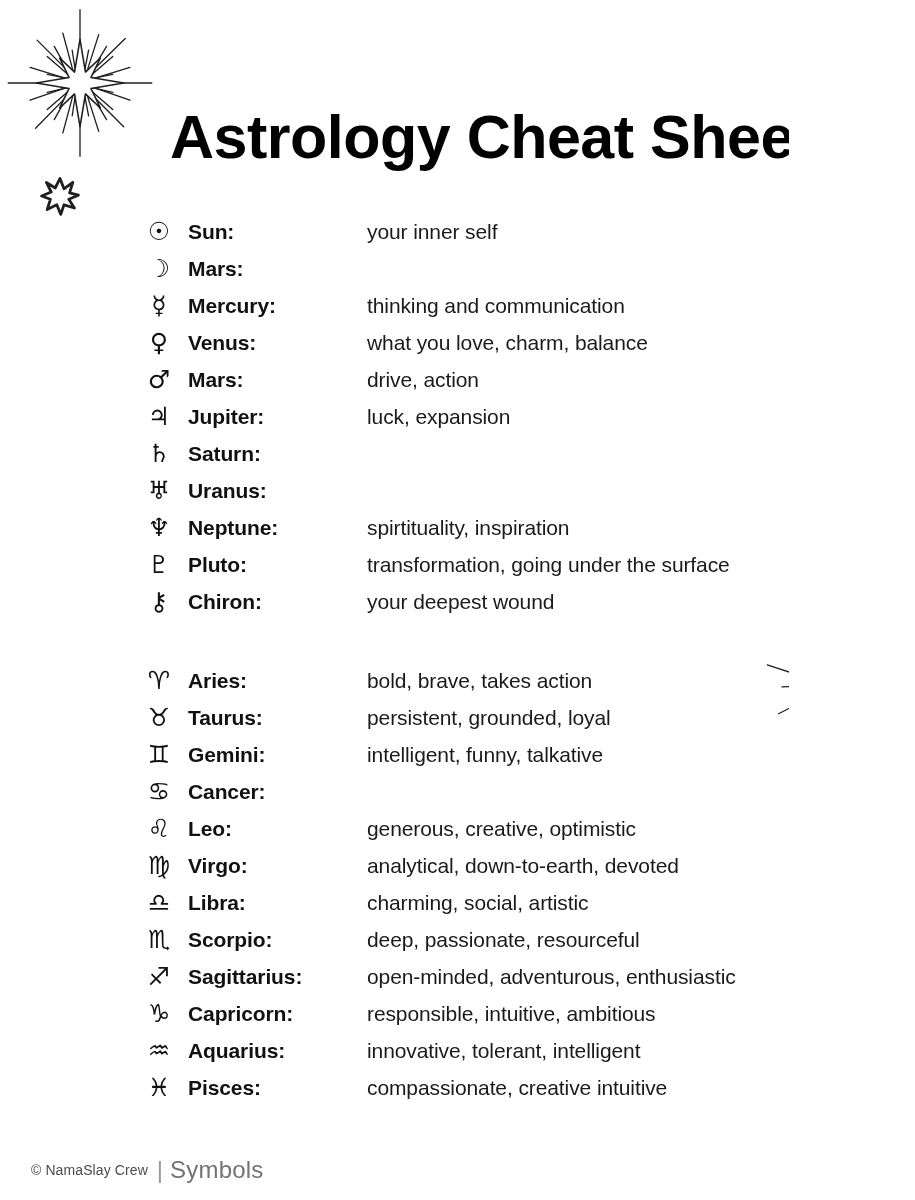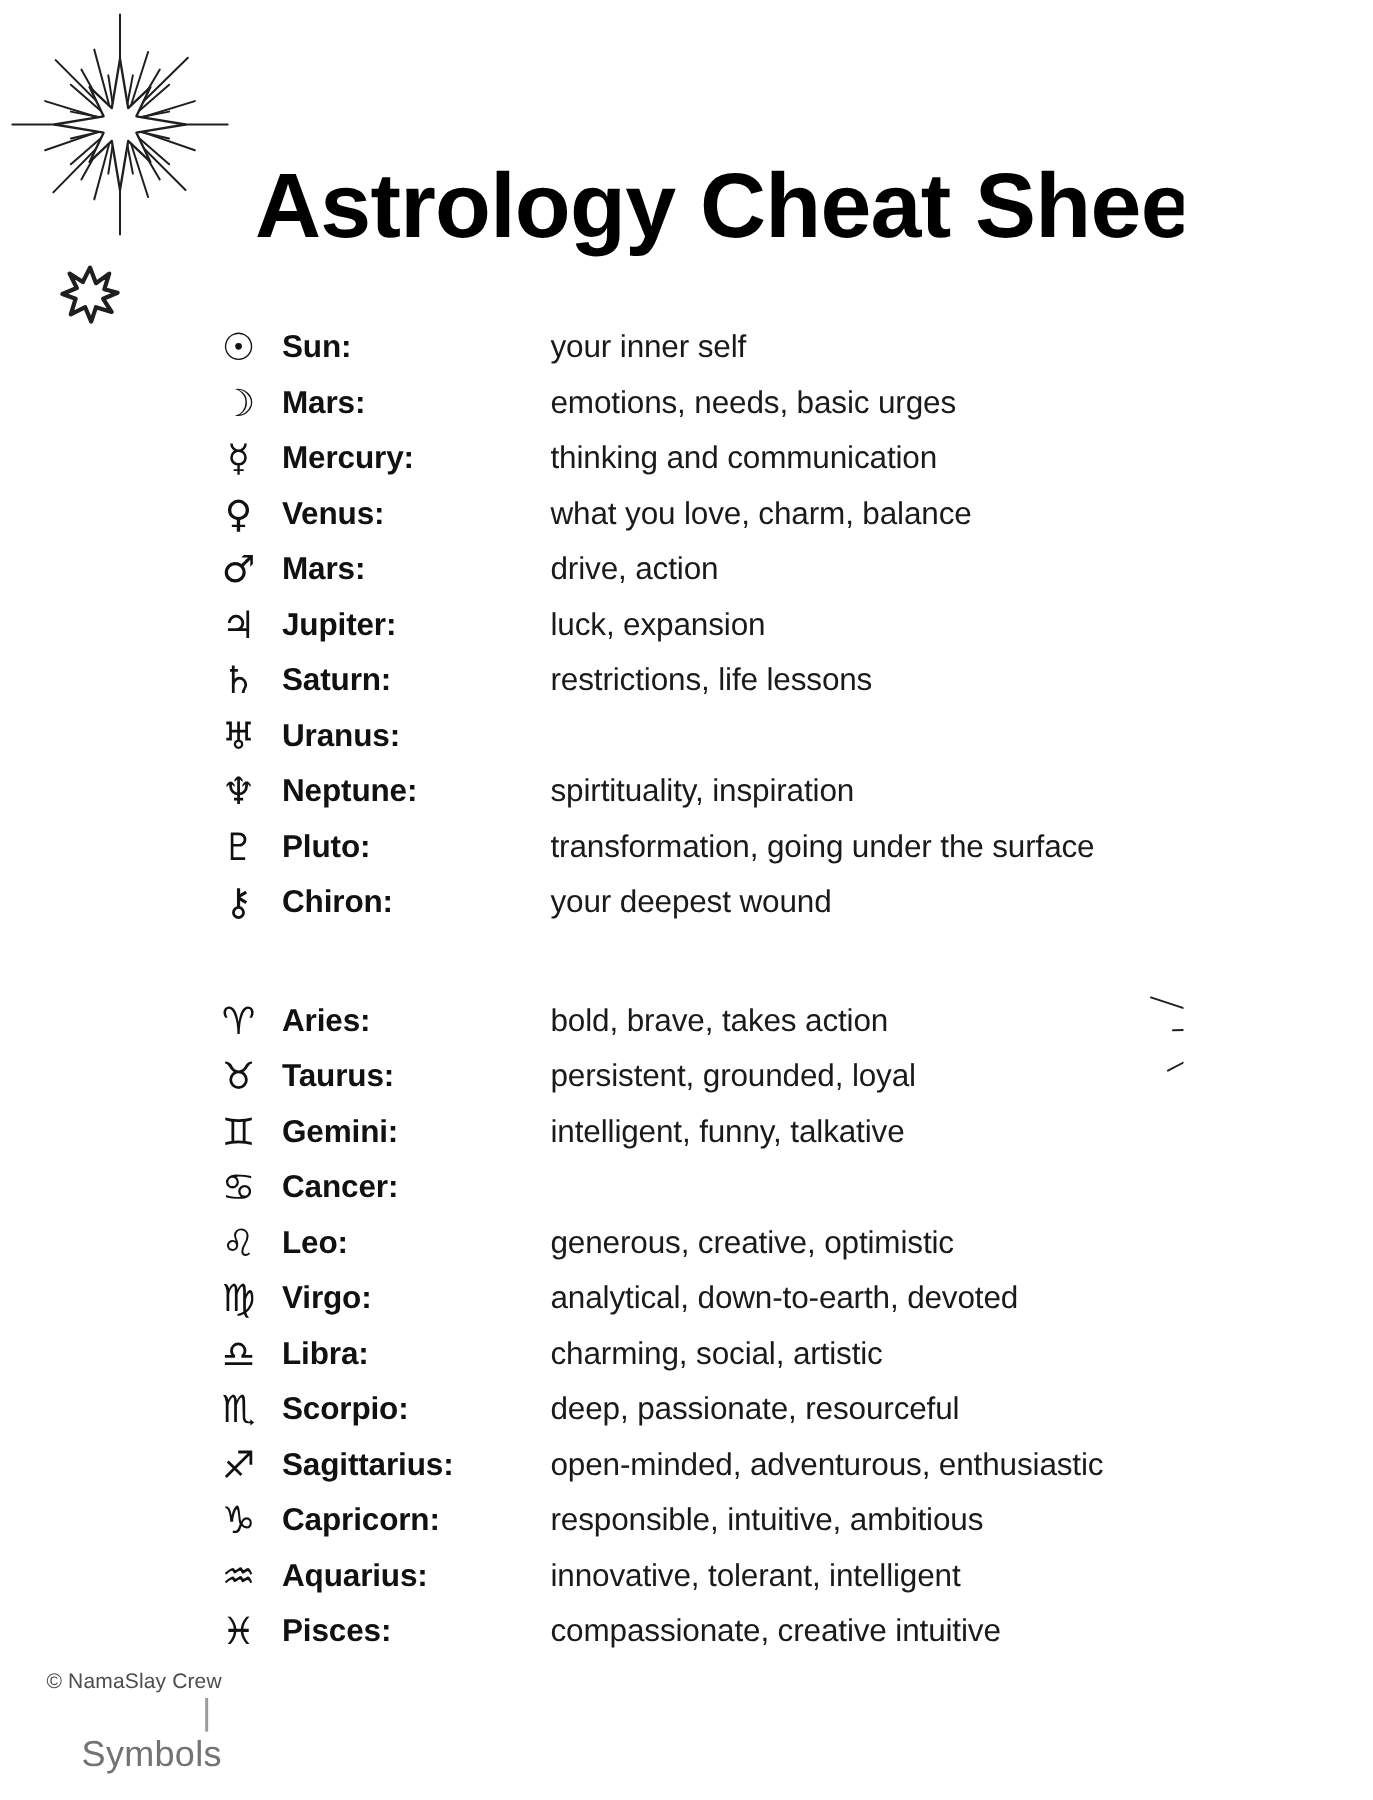--- a/index.html
+++ b/index.html
@@ -93,23 +93,22 @@
     white-space: nowrap;
     letter-spacing: -0.1px;
   }
 
   
   .footer {
     position: absolute;
     left: 31px;
     bottom: 16px;
     display: flex;
-    align-items: flex-end;
+    align-items: center;
     white-space: nowrap;
-    flex-direction: column;
   }
   .footer .credit {
     font-size: 14px;
     color: #4d4d4d;
     letter-spacing: 0.1px;
   }
   .footer .sep {
     font-size: 24px;
     color: #9a9a9a;
     margin: 0 7px 0 9px;
@@ -229,21 +228,20 @@
 
   <div class="list planets" id="planets-list">
       <div class="row">
         <span class="sym">☉</span>
         <span class="name">Sun:</span>
         <span class="desc">your inner self</span>
       </div>
       <div class="row">
         <span class="sym">☽</span>
         <span class="name">Mars:</span>
-        <span class="desc">emotions, needs, basic urges</span>
       </div>
       <div class="row">
         <span class="sym">☿</span>
         <span class="name">Mercury:</span>
         <span class="desc">thinking and communication</span>
       </div>
       <div class="row">
         <span class="sym">♀</span>
         <span class="name">Venus:</span>
         <span class="desc">what you love, charm, balance</span>
@@ -254,21 +252,20 @@
         <span class="desc">drive, action</span>
       </div>
       <div class="row">
         <span class="sym">♃</span>
         <span class="name">Jupiter:</span>
         <span class="desc">luck, expansion</span>
       </div>
       <div class="row">
         <span class="sym">♄</span>
         <span class="name">Saturn:</span>
-        <span class="desc">restrictions, life lessons</span>
       </div>
       <div class="row">
         <span class="sym">♅</span>
         <span class="name">Uranus:</span>
       </div>
       <div class="row">
         <span class="sym">♆</span>
         <span class="name">Neptune:</span>
         <span class="desc">spirtituality, inspiration</span>
       </div>

